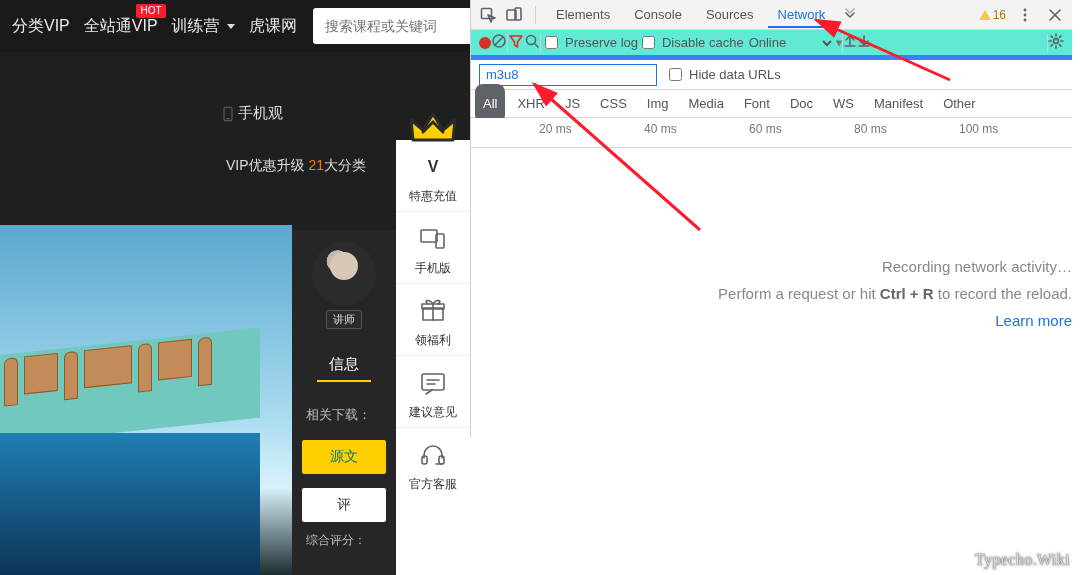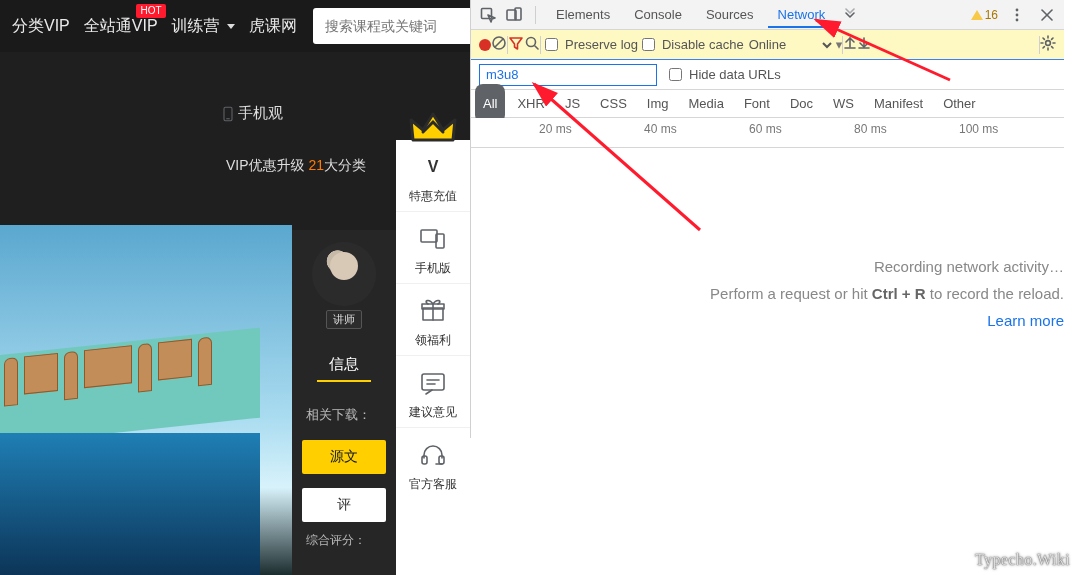--- a/index.html
+++ b/index.html
@@ -210,21 +210,21 @@
   .meta {
     margin-top: 24px;
     font-size: 13px;
     color: #bbb;
     text-align: left;
     padding-left: 14px;
   }
   .yellow-btn {
     margin: 16px 10px 0;
     background: #ffcf00;
-    color: #0f172a;
+    color: #0f766e;
     font-size: 14px;
     padding: 8px 0;
     border-radius: 2px;
   }
   .plain-row {
     margin: 14px 10px 0;
     background: #fff;
     color: #333;
     font-size: 14px;
     padding: 8px 0;
@@ -236,21 +236,21 @@
     color: #bbb;
     text-align: left;
     padding-left: 14px;
     font-family: Liberation Serif, serif;
   }
 
   
   .devtools {
     position: absolute;
     left: 470px; top: 0;
-    right: 16px; height: 438px;
+    right: 8px; height: 438px;
     background: #fff;
     border-left: 1px solid #d0d0d0;
     color: #555;
   }
   .dt-tabbar {
     height: 30px;
     border-bottom: 1px solid #d6d6d6;
     background:#f3f3f3;
     display: flex;
     align-items: center;
@@ -269,22 +269,22 @@
     content:"";
     display:inline-block;
     width:0;height:0;
     border-left:6px solid transparent;
     border-right:6px solid transparent;
     border-bottom:10px solid #f7c948;
   }
 
   .dt-toolbar {
     height: 30px;
-    border-bottom: 1px solid #3b82f6;
-    background:#fef9c3;
+    border-bottom: 5px solid #3b82f6;
+    background:#5eead4;
     display: flex;
     align-items: center;
     padding: 0 8px;
     font-size: 13px;
   }
   .rec-dot {
     width: 12px; height: 12px; border-radius: 50%;
     background: #d93025;
   }
   .dt-toolbar .sep { width:1px; height:18px; background:#cfcfcf; }

